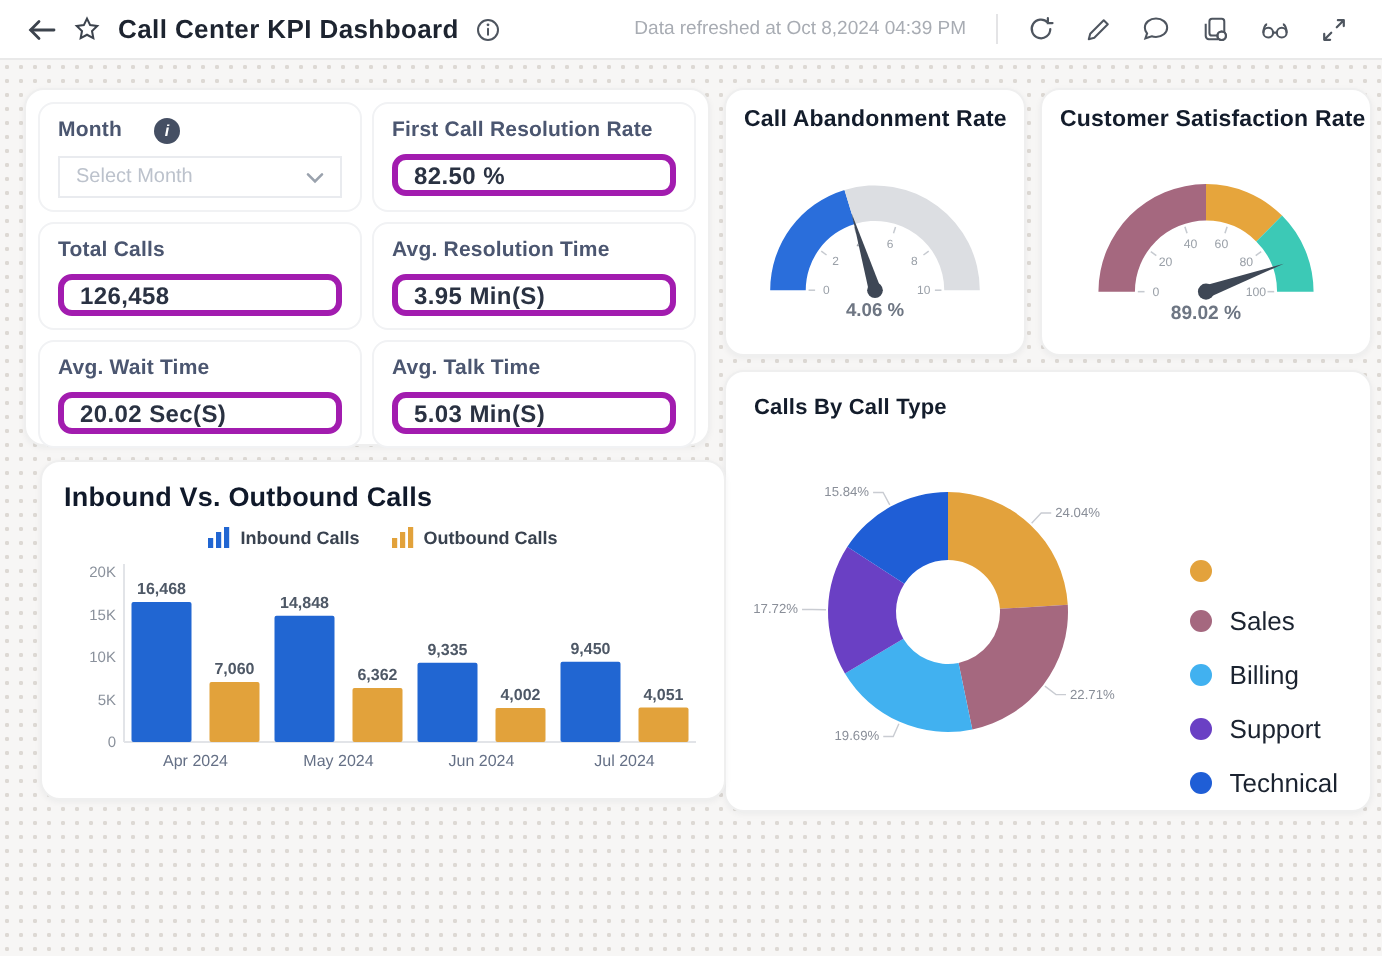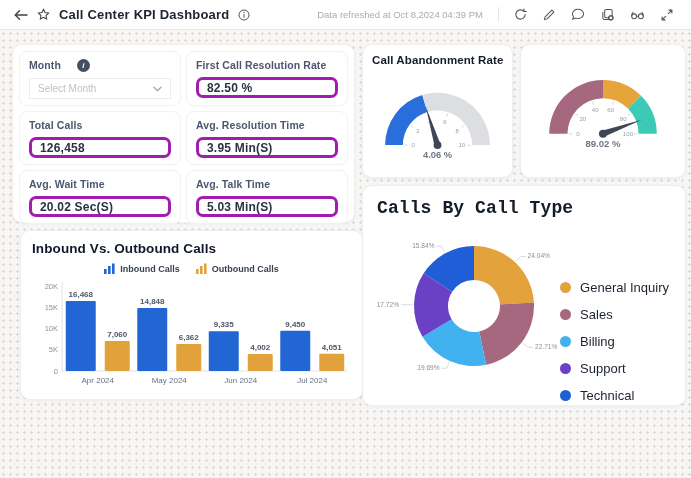--- a/index.html
+++ b/index.html
@@ -44,21 +44,21 @@
     font-size:10px; color:#bcc2cc; cursor:pointer; }
 
   
   .gauge-card-1 { left:362px; top:14px; width:151px; height:134px; padding:9px 9px 4px; }
   .gauge-card-2 { left:520px; top:14px; width:166px; height:134px; padding:9px 9px 4px; }
   .card-title { font-size:11.5px; font-weight:800; color:#131c2b; letter-spacing:.1px; white-space:nowrap; }
   .gauge-wrap { display:flex; justify-content:center; margin-top:3px; }
 
   
   .donut-card { left:362px; top:155px; width:324px; height:221px; padding:12px 14px; }
-  .donut-card .card-title { font-size:18px;font-family:Liberation Mono, monospace; }
+  .donut-card .card-title { font-size:11px; }
   .donut-svg { position:absolute; left:8px; top:28px; }
   .donut-legend { position:absolute; right:16px; top:94px; display:flex;
     flex-direction:column; gap:12px; }
   .legend-item { display:flex; align-items:center; gap:9px; cursor:pointer; }
   .legend-dot { width:11px; height:11px; border-radius:50%; flex:0 0 auto; }
   .legend-label { font-size:13px; color:#1b2330; font-weight:500; white-space:nowrap; }
 
   
   .bar-card { left:20px; top:200px; width:343px; height:170px; padding:10px 11px 6px; }
   .bar-card .card-title { font-size:13.5px; color:#10192a; }
@@ -191,20 +191,21 @@
           <line x1="105.5" y1="80" x2="102" y2="80" stroke="#c6cad0" stroke-width="0.8"></line>
           <text x="96" y="82" font-size="6.4" fill="#9aa0a8" text-anchor="middle">10</text>
           <polygon points="57.485444826384324,38.861381782970284 66.84285022985586,80.9604193505333 73.15714977014414,79.0395806494667" fill="#3e4755"></polygon>
           <circle cx="70" cy="80" r="4.2" fill="#3e4755"></circle>
           <text x="70" y="94" font-size="10" fill="#6e7683" font-weight="600" text-anchor="middle">4.06 %</text>
         </svg>
     </div>
   </section>
 
   <section class="card gauge-card-2">
+    <div class="card-title">Customer Satisfaction Rate</div>
     <div class="gauge-wrap">
       <svg id="gauge-1" width="146" height="97" viewBox="0 0 140 101">
           <path d="M14 80A56 56 0 0 1 70 24L70 43A37 37 0 0 0 33 80Z" fill="#a5687f"></path>
           <path d="M70 24A56 56 0 0 1 109.59797974644667 40.402020253553346L96.16295090390226 53.83704909609774A37 37 0 0 0 70 43Z" fill="#e6a53c"></path>
           <path d="M109.59797974644667 40.402020253553346A56 56 0 0 1 126 80L107 80A37 37 0 0 0 96.16295090390226 53.83704909609774Z" fill="#3cc9b6"></path>
           <line x1="34.5" y1="80" x2="38" y2="80" stroke="#c6cad0" stroke-width="0.8"></line>
           <text x="44" y="82" font-size="6.4" fill="#9aa0a8" text-anchor="middle">0</text>
           <line x1="41.279896699689374" y1="59.133623543617205" x2="44.11145618000168" y2="61.19087192664085" stroke="#c6cad0" stroke-width="0.8"></line>
           <text x="48.96555814625137" y="66.7175834403957" font-size="6.4" fill="#9aa0a8" text-anchor="middle">20</text>
           <line x1="59.02989669968937" y1="46.237493671522046" x2="60.11145618000168" y2="49.56619147855508" stroke="#c6cad0" stroke-width="0.8"></line>
@@ -237,21 +238,20 @@
         <path d="M51.47098755409968 122.73696270535281A60 60 0 0 1 52.66608206632961 59.34273885570724L81.18863556207616 77.84852017080647A26 26 0 0 0 80.67076127344319 105.31935050565288Z" fill="#6a40c4"></path>
         <path d="M42.010836504770644 90.85024517736015L35.01208003810498 90.7183060993523l-5 0" stroke="#c9ccd2" stroke-width="0.7" fill="none"></path>
         <text x="28.012080038104983" y="92.7183060993523" font-size="6.6" fill="#8a8f99" text-anchor="end">17.72%</text>
         <path d="M52.66608206632961 59.34273885570724A60 60 0 0 1 102.99999999999999 32L103 66A26 26 0 0 0 81.18863556207616 77.84852017080647Z" fill="#1f5ed6"></path>
         <path d="M73.88208866206139 38.39825339304748L70.54068900033073 32.24723329061031l-5 0" stroke="#c9ccd2" stroke-width="0.7" fill="none"></path>
         <text x="63.54068900033073" y="34.24723329061031" font-size="6.6" fill="#8a8f99" text-anchor="end">15.84%</text>
       </svg>
     <div class="donut-legend">
       <div class="legend-item">
         <span class="legend-dot" style="background: rgb(227, 162, 60);"></span>
-        <span class="legend-label">General Inquiry</span>
       </div>
       <div class="legend-item">
         <span class="legend-dot" style="background: rgb(165, 104, 127);"></span>
         <span class="legend-label">Sales</span>
       </div>
       <div class="legend-item">
         <span class="legend-dot" style="background: rgb(65, 177, 240);"></span>
         <span class="legend-label">Billing</span>
       </div>
       <div class="legend-item">

